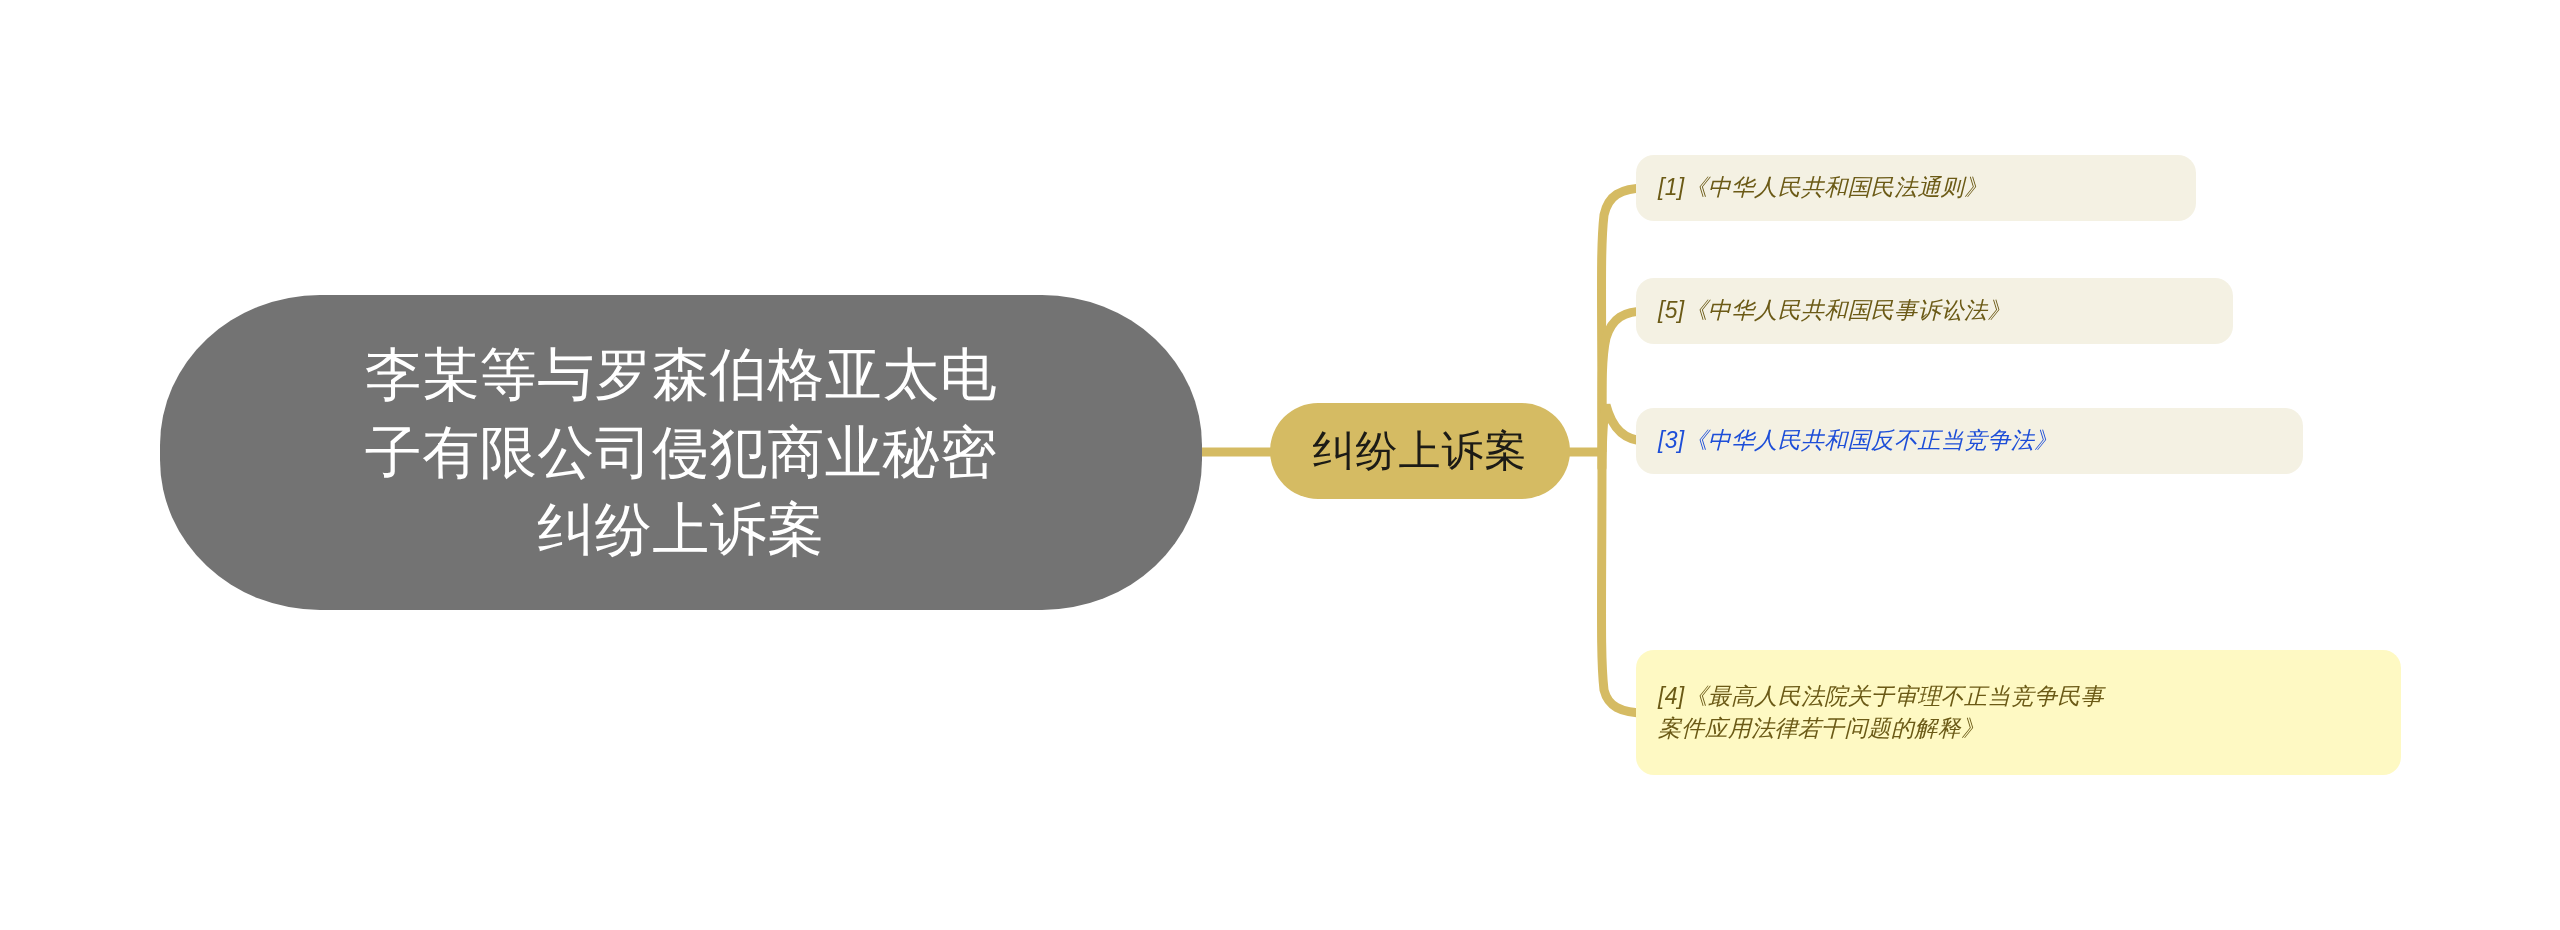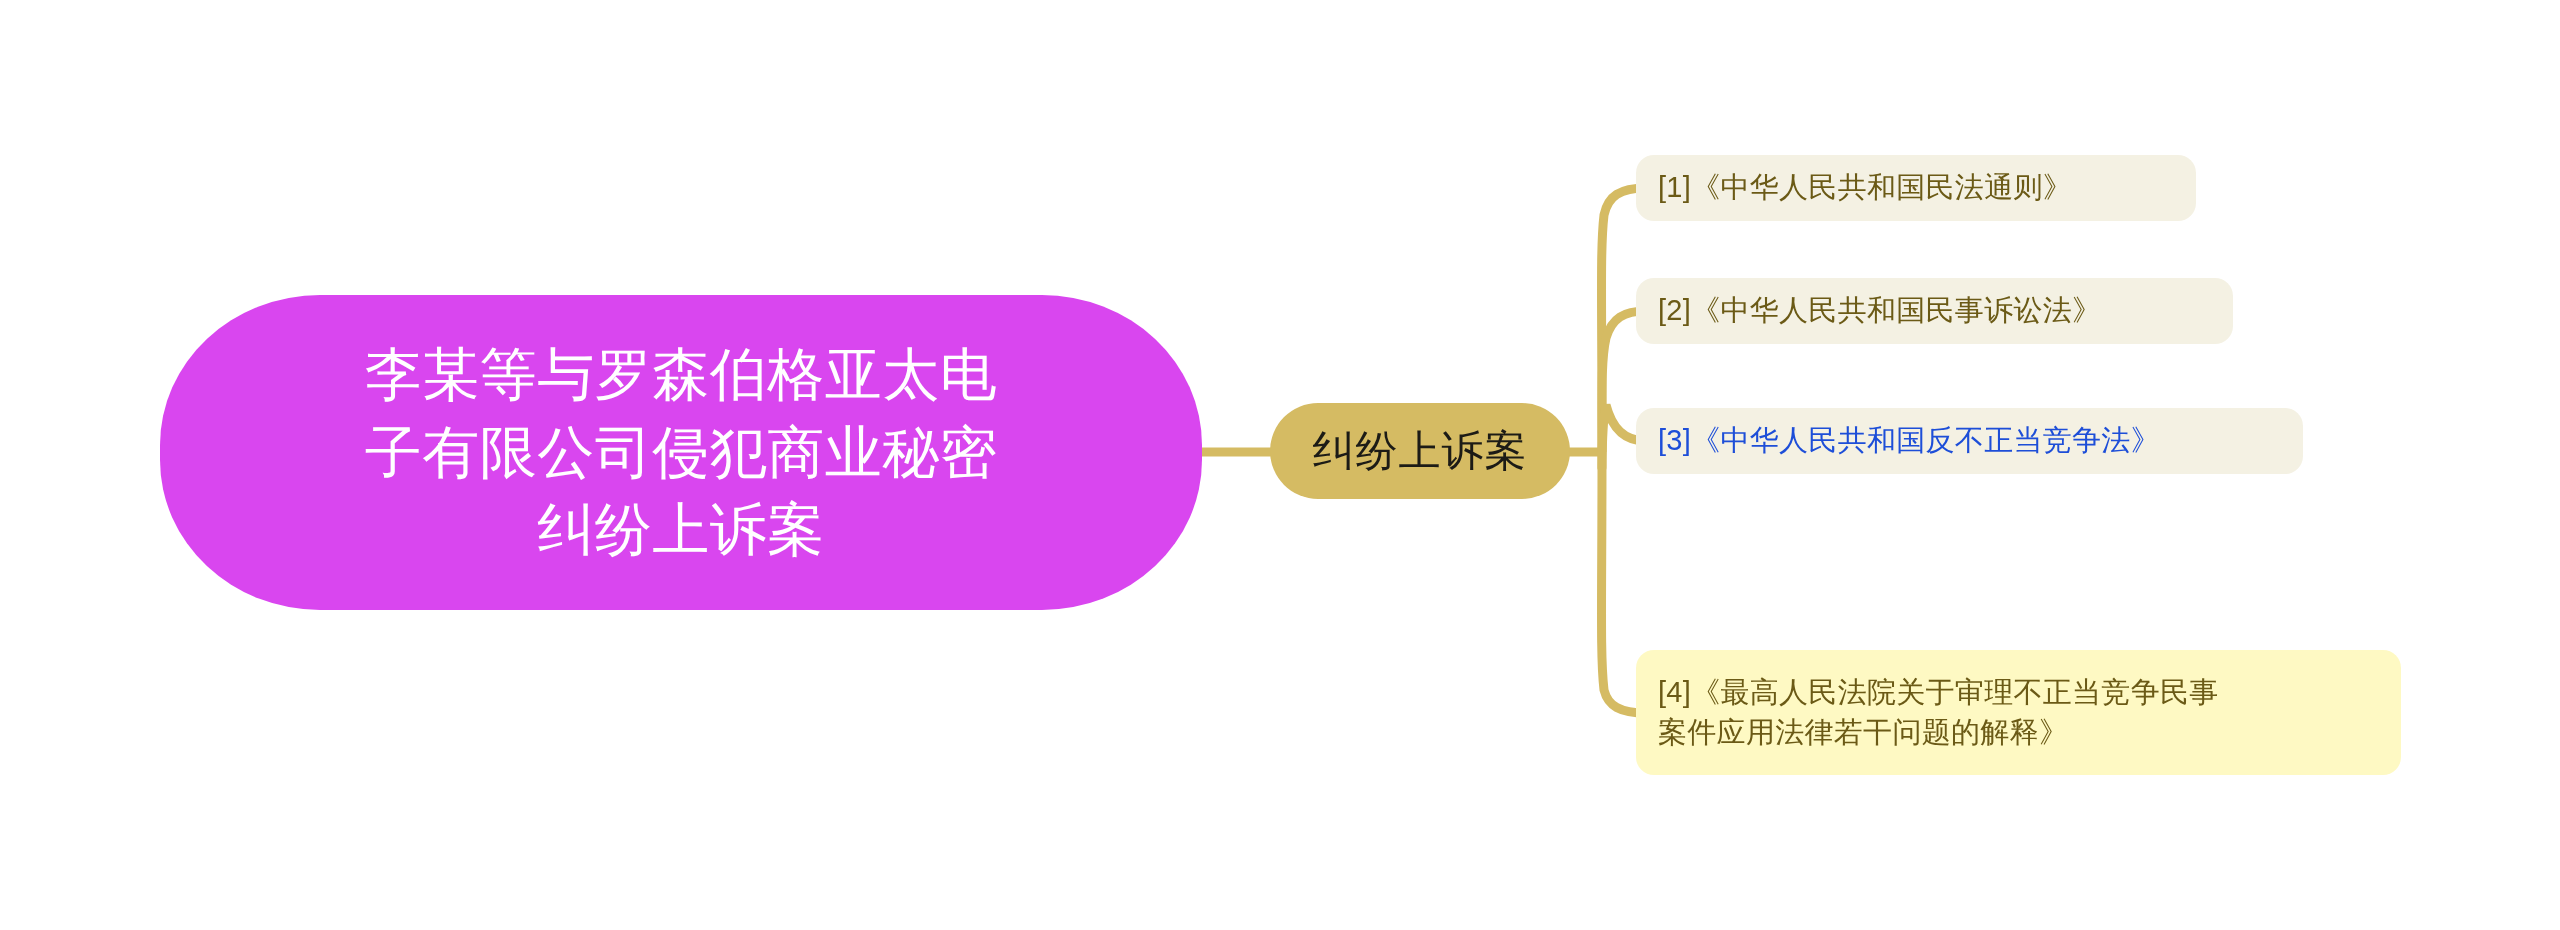--- a/index.html
+++ b/index.html
@@ -82,24 +82,25 @@
     background: #f4f1e3;
     border-radius: 18px;
     display: flex;
     align-items: center;
     box-sizing: border-box;
     padding: 0 22px;
     z-index: 4;
   }
   .leaf-label {
     color: #6b5a16;
-    font-size: 29px;
+    font-size: 23px;
     line-height: 1.35;
     white-space: pre-line;
     letter-spacing: 0.3px;
+    font-style: italic;
   }
 
   #leaf-0 { left: 1636px; top: 155px; width: 560px;  height: 66px; }
   #leaf-1 { left: 1636px; top: 278px; width: 597px;  height: 66px; }
   #leaf-2 { left: 1636px; top: 408px; width: 667px;  height: 66px; }
   #leaf-3 { left: 1636px; top: 650px; width: 765px;  height: 125px; }
 </style>
 </head>
 <body>
 
@@ -121,36 +122,36 @@
                C 1612 318 1624 311 1646 311"></path>
 
       <path d="M 1602 452 C 1602 500 1601 425 1606 405
                C 1612 428 1624 441 1646 441"></path>
 
       <path d="M 1602 452 C 1602 600 1600 655 1604 690
                C 1608 706 1620 713 1646 713"></path>
     </g>
   </svg>
 
-  <div id="root-node" style="background: #d946ef;">
+  <div id="root-node" style="background: #737373;">
     <div id="root-label" style="color: rgb(255, 255, 255);">李某等与罗森伯格亚太电
 子有限公司侵犯商业秘密
 纠纷上诉案</div>
   </div>
 
   <div id="branch-node" style="background: rgb(213, 187, 99);">
     <div id="branch-label" style="color: rgb(28, 27, 22);">纠纷上诉案</div>
   </div>
 
   <div class="leaf" id="leaf-0" style="background: rgb(244, 241, 227);">
     <div class="leaf-label" style="color: rgb(107, 90, 22);">[1]《中华人民共和国民法通则》</div>
   </div>
 
   <div class="leaf" id="leaf-1" style="background: rgb(244, 241, 227);">
-    <div class="leaf-label" style="color: rgb(107, 90, 22);">[2]《中华人民共和国民事诉讼法》</div>
+    <div class="leaf-label" style="color: rgb(107, 90, 22);">[5]《中华人民共和国民事诉讼法》</div>
   </div>
 
   <div class="leaf" id="leaf-2" style="background: rgb(244, 241, 227);">
     <div class="leaf-label" style="color: #1d4ed8;">[3]《中华人民共和国反不正当竞争法》</div>
   </div>
 
   <div class="leaf" id="leaf-3" style="background: #fef9c3;">
     <div class="leaf-label" style="color: rgb(107, 90, 22);">[4]《最高人民法院关于审理不正当竞争民事
 案件应用法律若干问题的解释》</div>
   </div>

